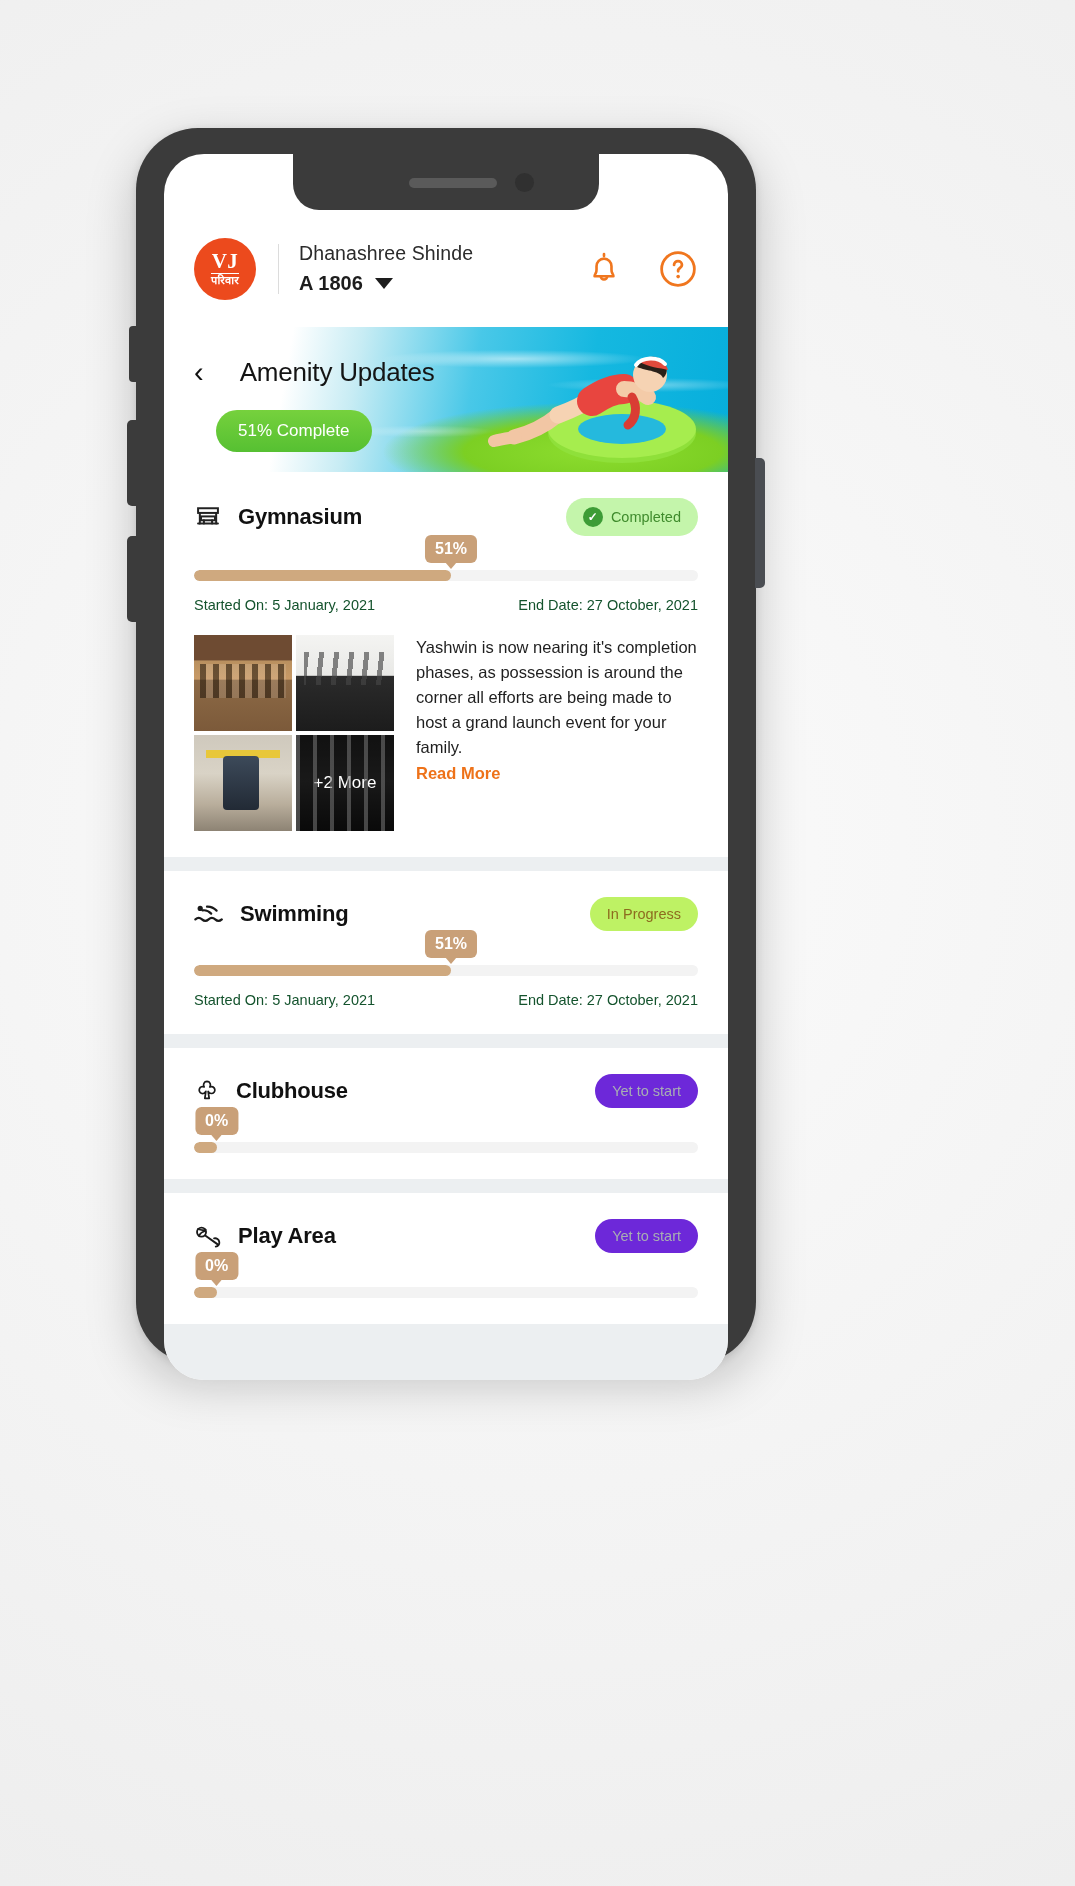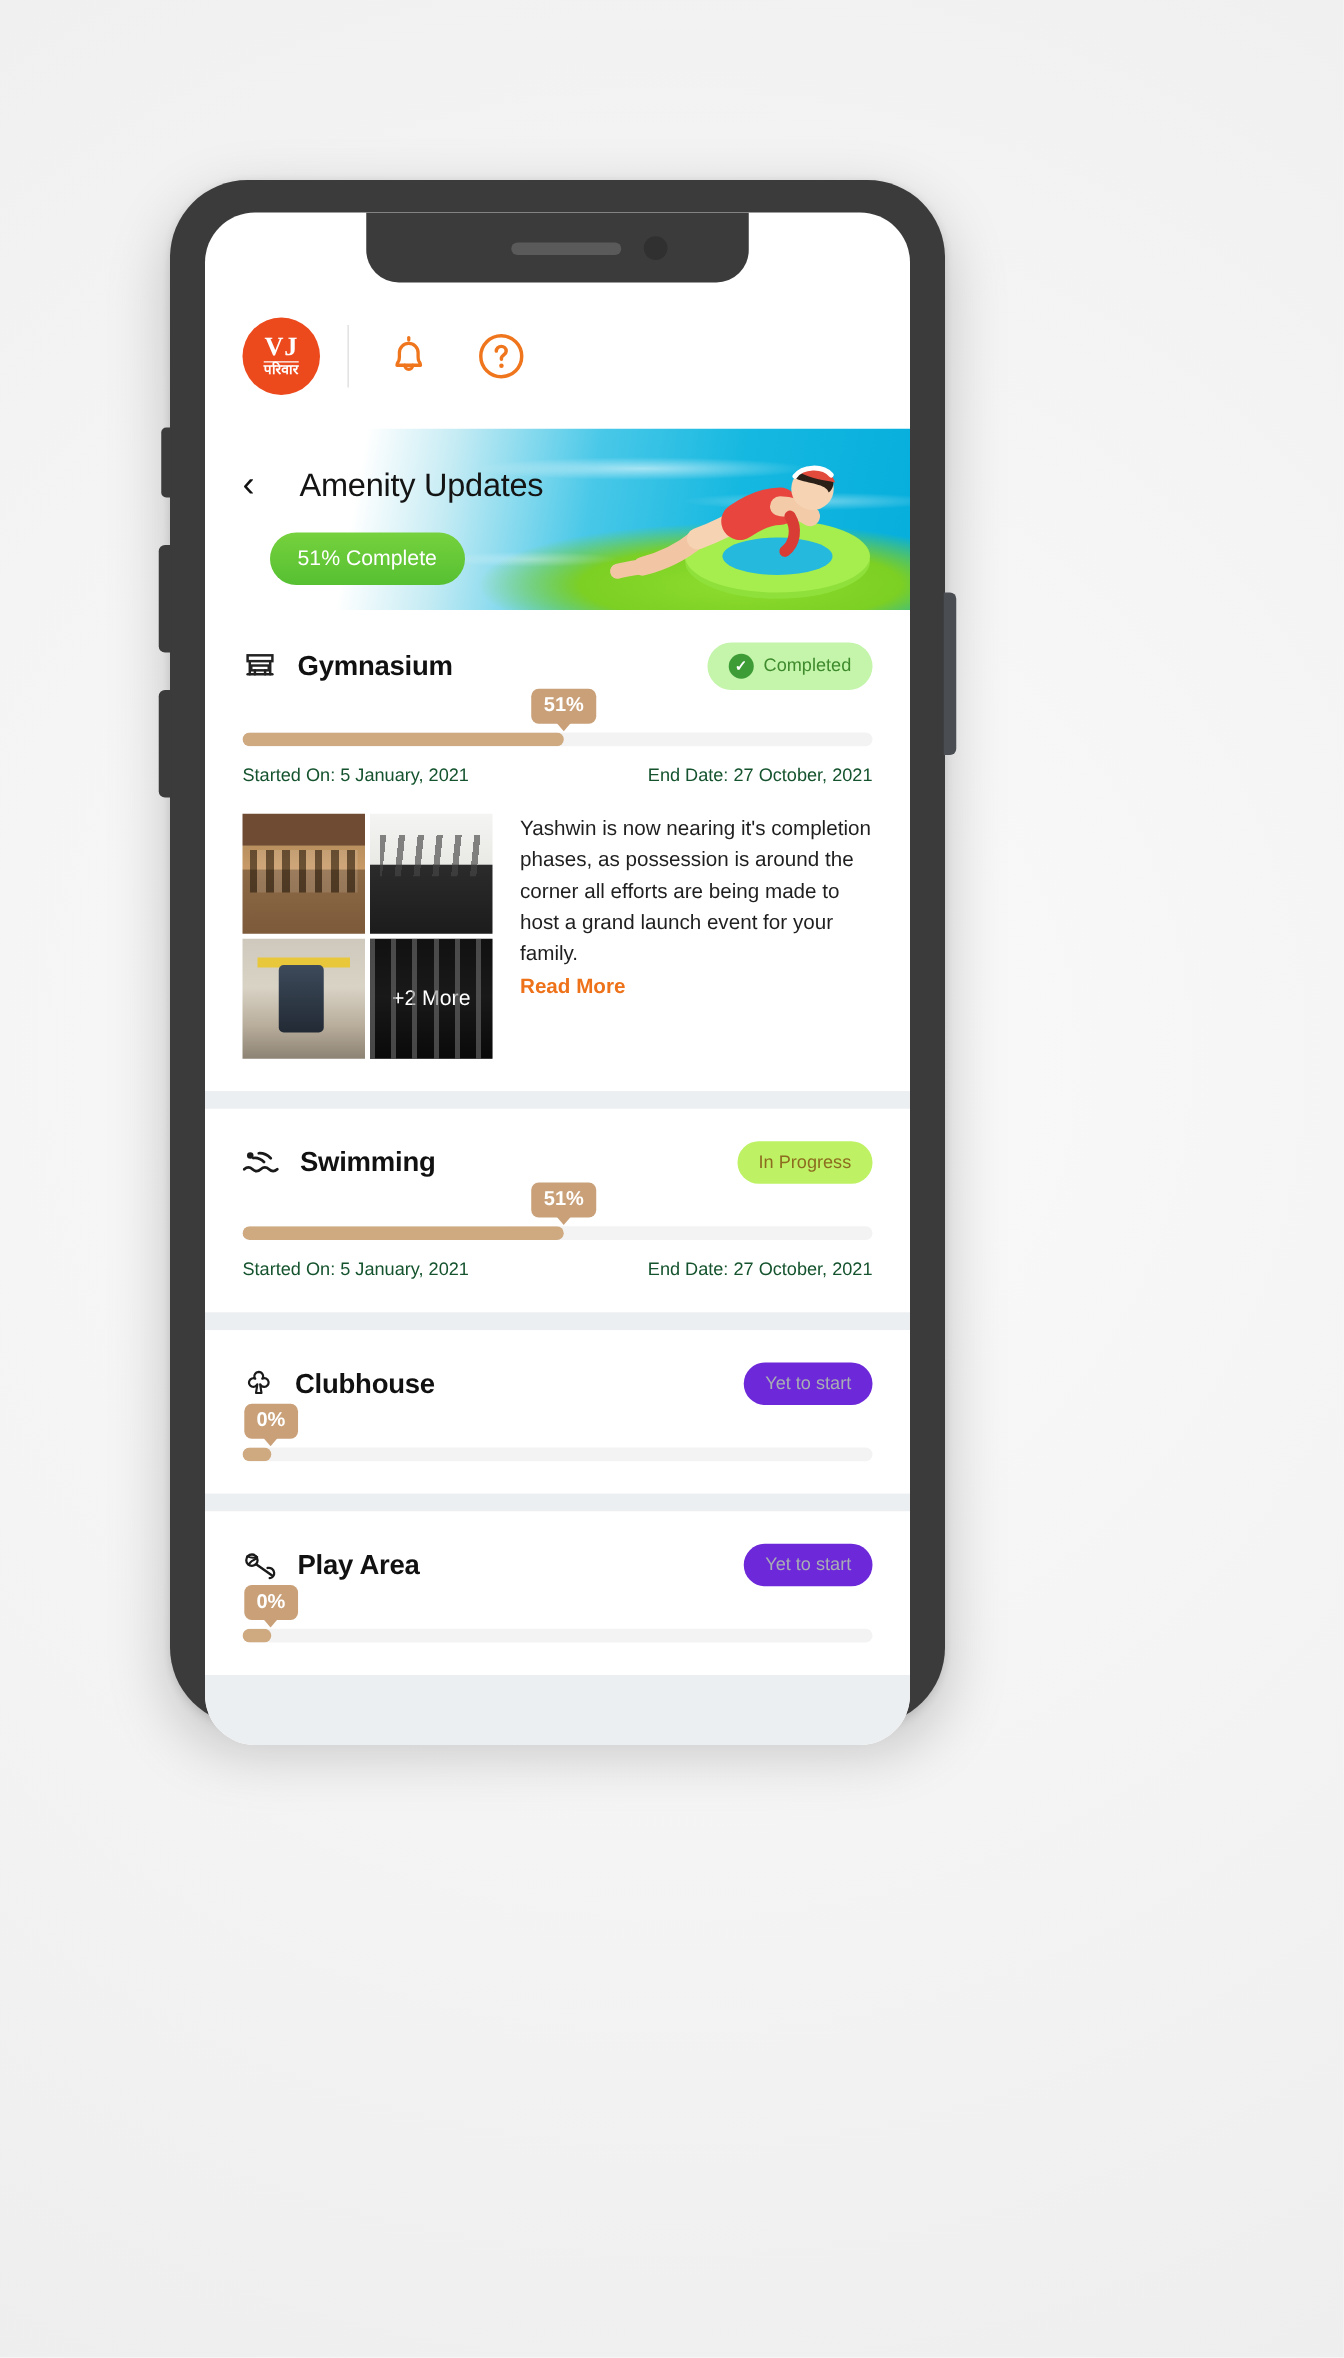--- a/index.html
+++ b/index.html
@@ -7,21 +7,21 @@
     width: 1075px; height: 1886px;
     font-family: "Liberation Sans", sans-serif;
     background: #f7f7f7;
     overflow: hidden;
   }
   .stage { position: relative; width: 1075px; height: 1886px;
            background: radial-gradient(circle at 50% 45%, #fbfbfb 0%, #f2f2f2 70%, #eeeeee 100%); }
 
   
   .phone {
-    position: absolute; left: 136px; top: 144px;
+    position: absolute; left: 136px; top: 128px;
     width: 620px; height: 1236px;
     background: #3b3b3b;
     border-radius: 62px;
     box-shadow: 0 18px 50px rgba(0,0,0,.22), 0 2px 8px rgba(0,0,0,.12);
   }
   .btn-side {
     position: absolute; background: #3b3b3b; border-radius: 4px;
   }
   .btn-left-1 { left: -7px; top: 198px;  width: 8px; height: 56px; border-radius: 4px 0 0 4px; }
   .btn-left-2 { left: -9px; top: 292px;  width: 10px; height: 86px; border-radius: 5px 0 0 5px; }
@@ -185,20 +185,27 @@
         <div class="notch-speaker"></div>
         <div class="notch-cam"></div>
       </div>
 
       <div class="appbar">
         <div class="logo">
           <div class="logo-vj">VJ</div>
           <div class="logo-sub">परिवार</div>
         </div>
         <div class="divider-v"></div>
+        <div class="user-block">
+          <div class="user-name">Dhanashree Shinde</div>
+          <div class="user-flat-row">
+            <span class="user-flat">A 1806</span>
+            <span class="caret"></span>
+          </div>
+        </div>
         <div class="hdr-icons">
           <div class="icon-btn">
             <svg width="34" height="36" viewBox="0 0 24 26">
               <path d="M12 2.2v1.4" stroke="#f0761e" stroke-width="1.9" stroke-linecap="round" fill="none"></path>
               <path d="M5.2 18.2c0-1.1.5-1.6.9-2.3.4-.8.5-1.6.5-2.6V11c0-3 2.4-5.5 5.4-5.5S17.4 8 17.4 11v2.3c0 1 .1 1.8.5 2.6.4.7.9 1.2.9 2.3H5.2z" stroke="#f0761e" stroke-width="1.9" fill="none" stroke-linejoin="round"></path>
               <path d="M9.7 18.2c0 1.3 1 2.4 2.3 2.4s2.3-1.1 2.3-2.4" stroke="#f0761e" stroke-width="1.9" fill="none" stroke-linecap="round"></path>
             </svg>
           </div>
           <div class="icon-btn">
             <svg width="38" height="38" viewBox="0 0 26 26">

